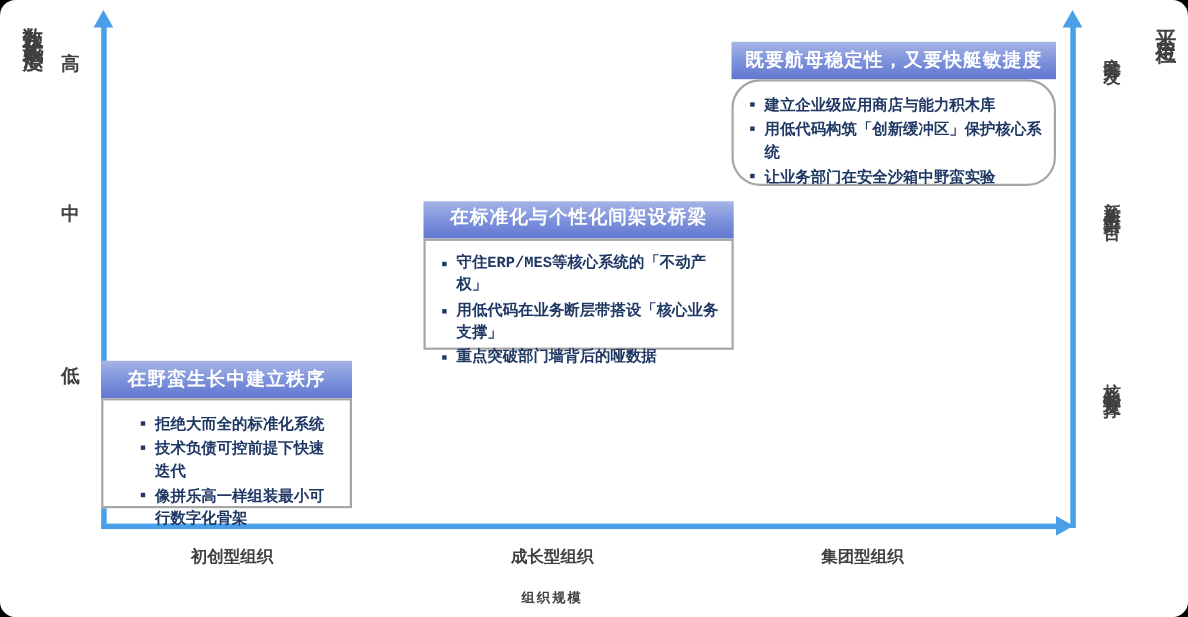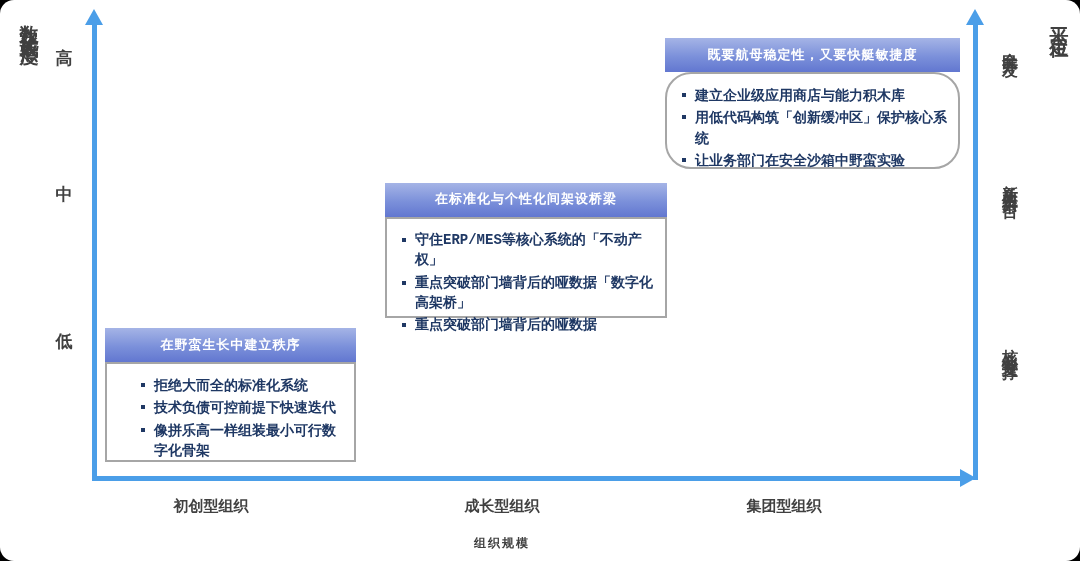--- a/index.html
+++ b/index.html
@@ -63,39 +63,39 @@
     letter-spacing:3px;
   }
   .rlabel.r1{top:40px;height:100px;}
   .rlabel.r2{top:172px;height:150px;}
   .rlabel.r3{top:336px;height:140px;}
   
   .sbox{position:absolute;}
   .sbox .hdr{
     height:34px;line-height:34px;text-align:center;
     background:linear-gradient(180deg,var(--header-grad-top,#a5b4e6) 0%,#7b90da 55%,var(--header-grad-bottom,#6277d0) 100%);
-    color:#fff;font-size:13px;font-weight:bold;letter-spacing:1px;
+    color:#fff;font-size:17px;font-weight:bold;letter-spacing:1px;
     white-space:nowrap;
   }
   .sbox .body{
     border:2px solid var(--box-border,#a6a6a6);
     background:#fff;
     padding:11px 10px 8px 8px;
   }
   .sbox ul{margin:0;padding:0;list-style:none;}
   .sbox li{
     position:relative;padding-left:20px;margin:0 0 2px 0;
     font-size:14px;font-weight:bold;line-height:1.45;
     color:var(--bullet-text,#1f3864);
   }
   .sbox li::before{
     content:'';position:absolute;left:7px;top:8px;
     width:4px;height:4px;background:var(--bullet-text,#1f3864);
   }
-  .box1{left:105px;top:328px;width:251px;}
+  .box1{left:92px;top:328px;width:228px;}
   .box1 .body{height:77px;padding-left:27px;}
   .box2{left:385px;top:183px;width:282px;font-family:Liberation Mono, monospace;}
   .box2 .body{height:78px;}
   .box3{left:665px;top:38px;width:295px;}
   .box3 .body{height:74px;border-radius:26px;}
 </style>
 </head>
 <body>
 
 <div class="canvas">
@@ -131,21 +131,21 @@
         <li>像拼乐高一样组装最小可行数字化骨架</li>
       </ul>
     </div>
   </div>
 
   <div class="sbox box2">
     <div class="hdr">在标准化与个性化间架设桥梁</div>
     <div class="body">
       <ul>
         <li>守住ERP/MES等核心系统的「不动产权」</li>
-        <li>重点突破部门墙背后的哑数据「数字化高架桥」</li>
+        <li>用低代码在业务断层带搭设「核心业务支撑」</li>
         <li>重点突破部门墙背后的哑数据</li>
       </ul>
     </div>
   </div>
 
   <div class="sbox box3">
     <div class="hdr">既要航母稳定性，又要快艇敏捷度</div>
     <div class="body">
       <ul>
         <li>建立企业级应用商店与能力积木库</li>

